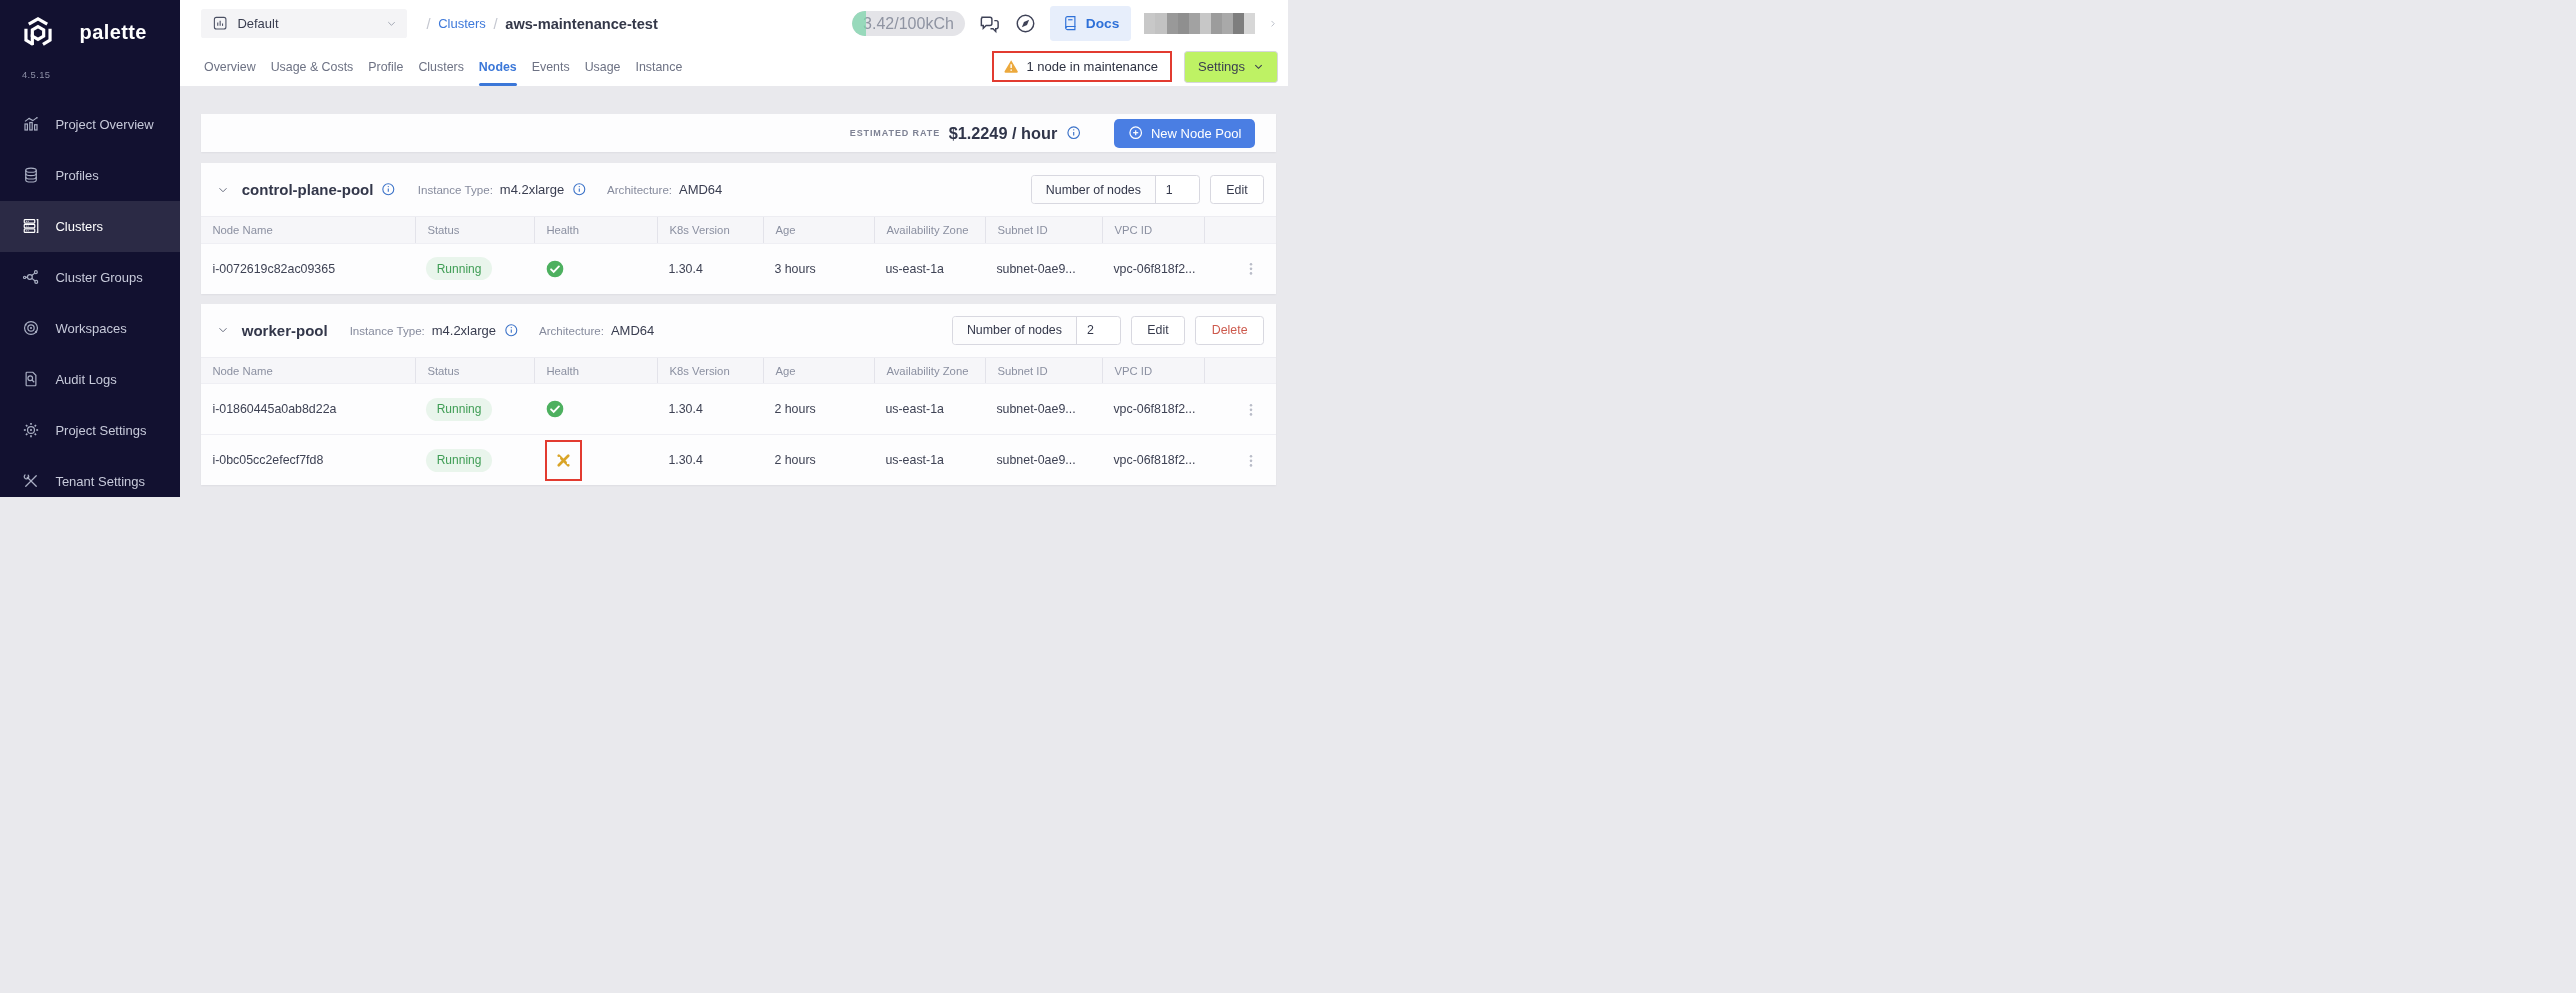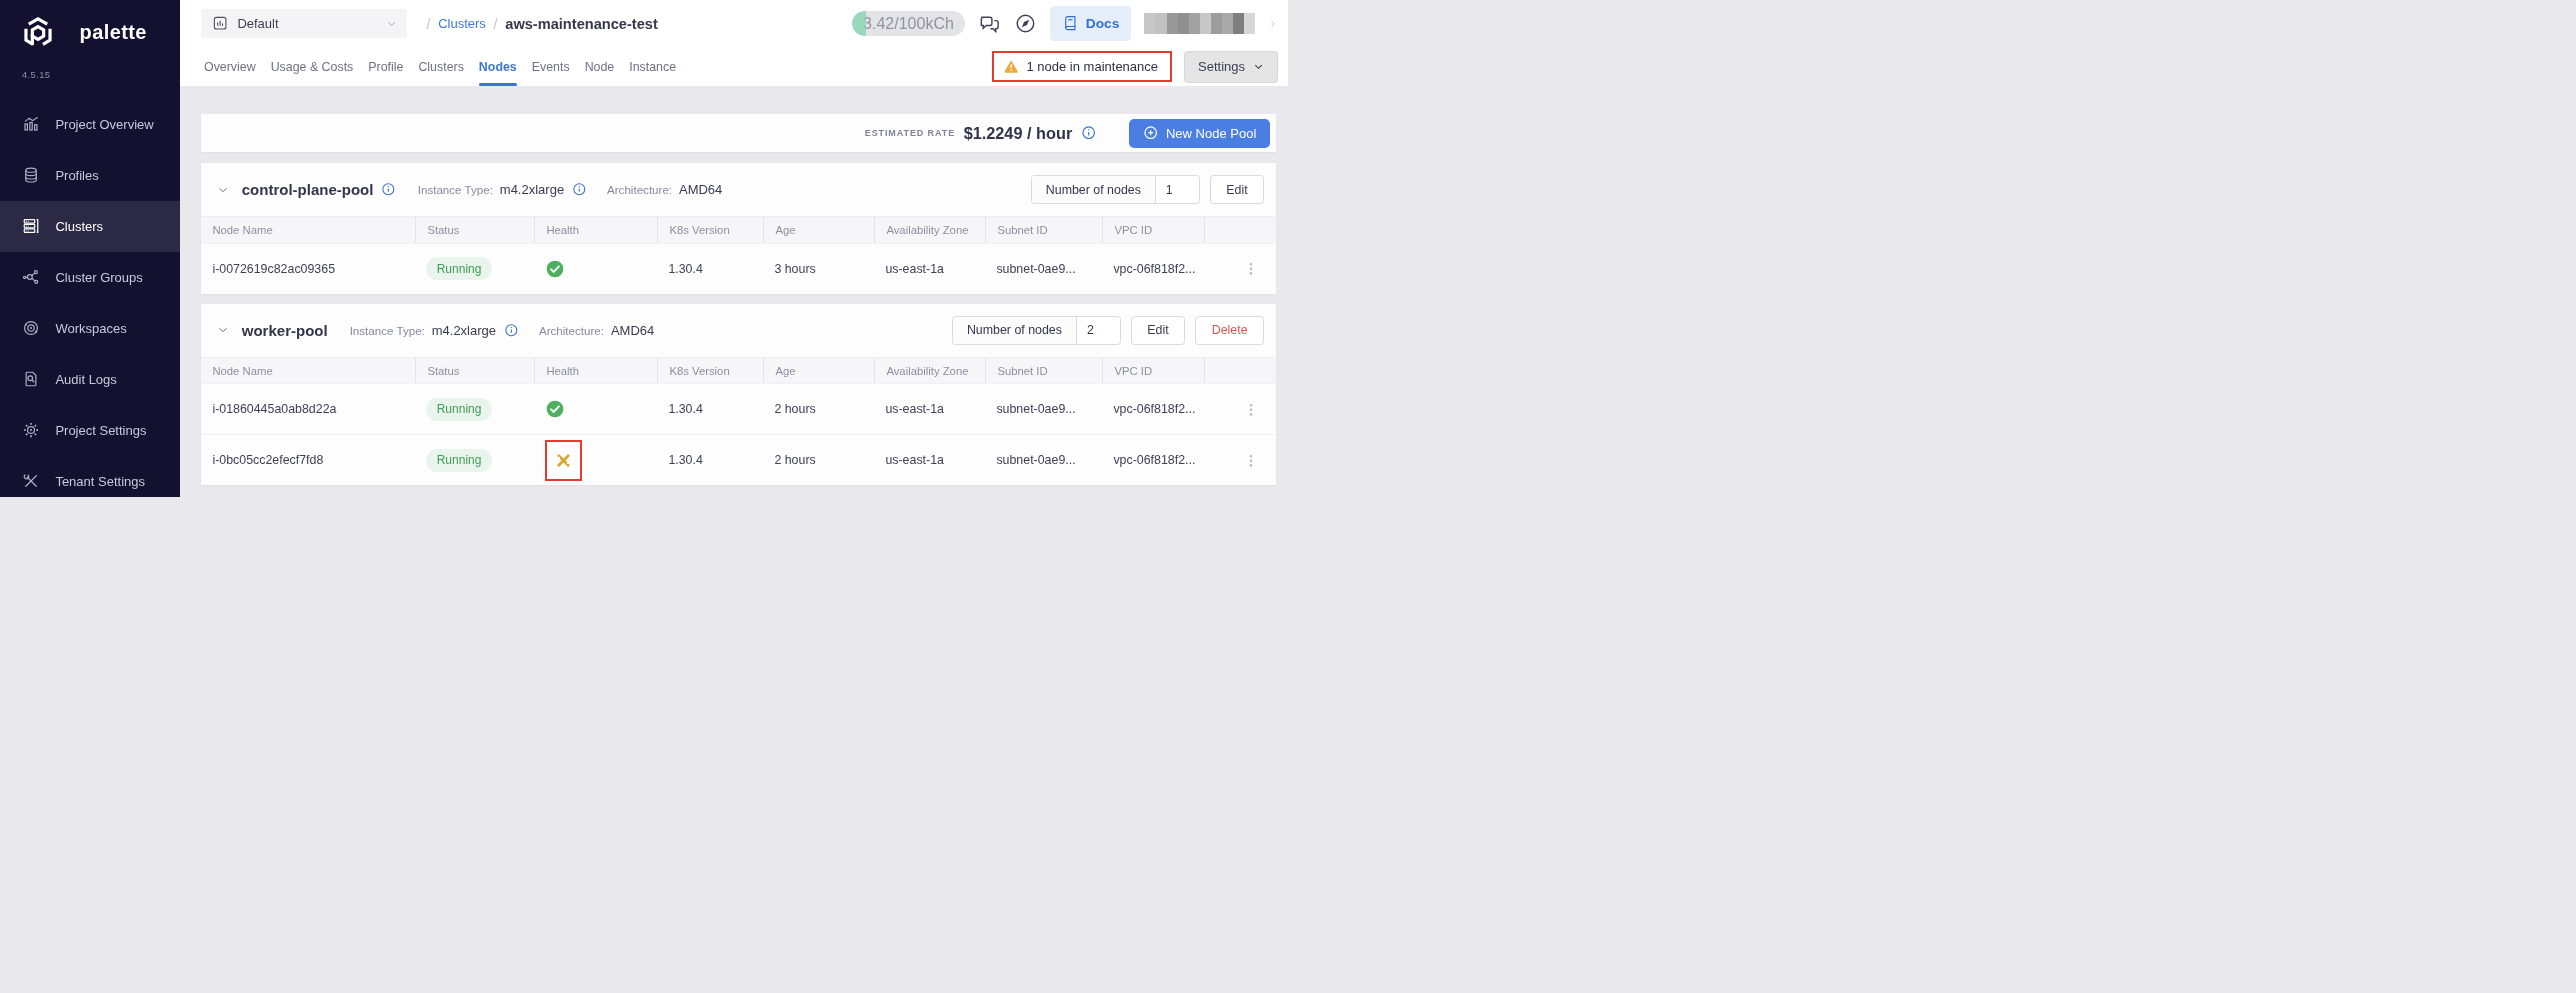--- a/index.html
+++ b/index.html
@@ -59,30 +59,30 @@
   .tab { position:relative; height:100%; display:flex; align-items:center;
     font-size:12.4px; color:#6d7284; cursor:pointer; white-space:nowrap; }
   .tab.active { color:#3b77d8; font-weight:700; }
   .tab.active::after { content:""; position:absolute; left:0; right:0; bottom:0;
     height:2.6px; border-radius:1.7px; background:#3b77d8; }
   .tabs-right { margin-left:auto; margin-right:10.3px; display:flex; align-items:center; gap:12px; }
   .alert-badge { display:flex; align-items:center; gap:7.7px; background:#fff;
     border:2.6px solid #e23b30; padding:5.1px 12px 5.1px 8.6px; }
   .alert-badge svg { width:16.3px; height:16.3px; }
   .alert-badge span { font-size:13px; color:#2e3242; }
-  .settings-btn { height:32px; background:#e5e5e5; border:0.9px solid #d6d6dd; border-radius:3.4px;
+  .settings-btn { height:32px; background:#bef264; border:0.9px solid #d6d6dd; border-radius:3.4px;
     cursor:pointer; display:flex; align-items:center; gap:7.7px; padding:0 13px; }
   .settings-btn span { font-size:13px; color:#3a3e50; }
   .settings-btn svg { width:11px; height:11px; color:#3a3e50; }
 
   
   .content { flex:1; background:#e9e9ed; padding:28px 12px 0 21.4px; overflow:hidden; }
   .card { background:#fdfdfe; box-shadow:0 0.9px 1.7px rgba(20,20,40,.05); }
   .rate-bar { height:38px; display:flex; align-items:center; justify-content:flex-end;
-    padding-right:6px; margin-bottom:11px; }
+    padding-right:21px; margin-bottom:11px; }
   .rate-lbl { font-size:9px; letter-spacing:0.9px; color:#7e8294; font-weight:700; }
   .rate-val { font-size:16.3px; font-weight:700; color:#30354a; margin:0 8.6px; }
   .info-i { width:15.4px; height:15.4px; color:#3b72c8; cursor:pointer; }
   .nnp-btn { margin-left:33px; height:29px; background:#4a7ee3; border:none; border-radius:5.1px;
     cursor:pointer; display:flex; align-items:center; gap:7.7px; padding:0 13.7px; }
   .nnp-btn svg { width:15.4px; height:15.4px; color:#fff; }
   .nnp-btn span { color:#fff; font-size:13px; }
 
   .pool { margin-bottom:10.3px; }
   .pool-head { height:53px; display:flex; align-items:center; padding:0 12px 0 15.4px; }
@@ -294,21 +294,21 @@
       </div>
 
       <div class="hdr-tabs">
         <div class="tabs">
           <div class="tab">Overview</div>
           <div class="tab">Usage &amp; Costs</div>
           <div class="tab">Profile</div>
           <div class="tab">Clusters</div>
           <div class="tab active">Nodes</div>
           <div class="tab">Events</div>
-          <div class="tab">Node</div>
+          <div class="tab">Usage</div>
           <div class="tab">Instance</div>
         </div>
         <div class="tabs-right">
           <div class="alert-badge">
             <svg viewBox="0 0 24 24">
               <path d="M12,3.2 L21.6,19.6 a1.3,1.3 0 0 1 -1.1,2 H3.5 a1.3,1.3 0 0 1 -1.1,-2 z" fill="#eca93d"></path>
               <line x1="12" y1="9.3" x2="12" y2="14.8" stroke="#fff" stroke-width="2.1"></line>
               <circle cx="12" cy="17.9" r="1.15" fill="#fff"></circle>
             </svg>
             <span>1 node in maintenance</span>

